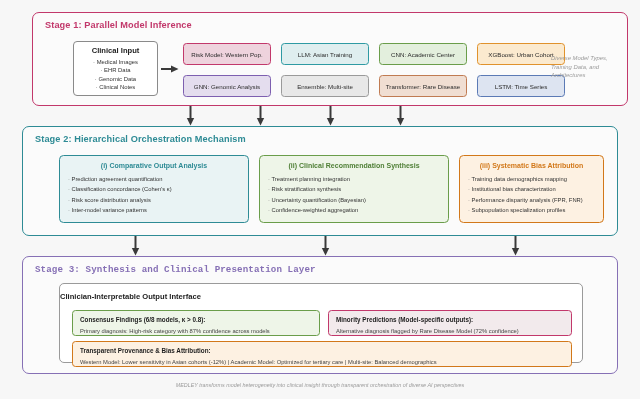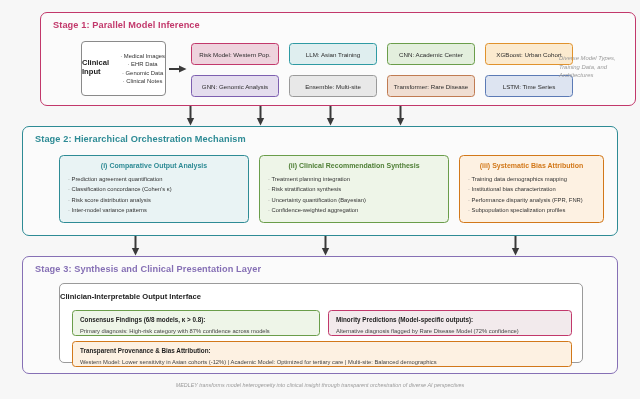--- a/index.html
+++ b/index.html
@@ -12,37 +12,37 @@
   }
   .canvas{position:relative;width:640px;height:399px;box-sizing:border-box;}
 
   
   .stage{
     position:absolute;
     background:#fbfbfb;
     border-radius:7px;
     box-sizing:border-box;
   }
-  #stage1{left:40px;top:12px;width:596px;height:94px;border:1.6px solid #c2386b;}
+  #stage1{left:32px;top:12px;width:596px;height:94px;border:1.6px solid #c2386b;}
   #stage2{left:22px;top:126px;width:596px;height:110px;border:1.6px solid #2e8b95;}
   #stage3{left:22px;top:256px;width:596px;height:118px;border:1.6px solid #8670b5;}
 
   .stage-title{
     position:absolute;left:12px;top:7px;
     font-size:9.2px;font-weight:bold;letter-spacing:.1px;
   }
   #stage1 .stage-title{color:#c2386b;}
   #stage2 .stage-title{color:#2e8b95;}
-  #stage3 .stage-title{color:#8670b5;}
+  #stage3 .stage-title{color:#8670b5;font-family:Liberation Mono, monospace;}
 
   
   .clinical-input{
     position:absolute;left:40px;top:28px;width:85px;height:55px;
     background:#fff;border:1.2px solid #8a8a8a;border-radius:4px;
-    box-sizing:border-box;display:flex;flex-direction:row;
+    box-sizing:border-box;display:flex;flex-direction:column;
     align-items:center;justify-content:center;
   }
   .ci-title{font-size:7.6px;font-weight:bold;color:#1d1d1d;margin-bottom:3px;}
   .ci-list{list-style:none;margin:0;padding:0;text-align:center;}
   .ci-list li{font-size:5.9px;color:#333;line-height:8.2px;white-space:nowrap;}
   .ci-list li:before{content:"\00b7\00a0";}
 
   .arrow-right{
     position:absolute;left:128px;top:52px;width:18px;height:8px;
   }

